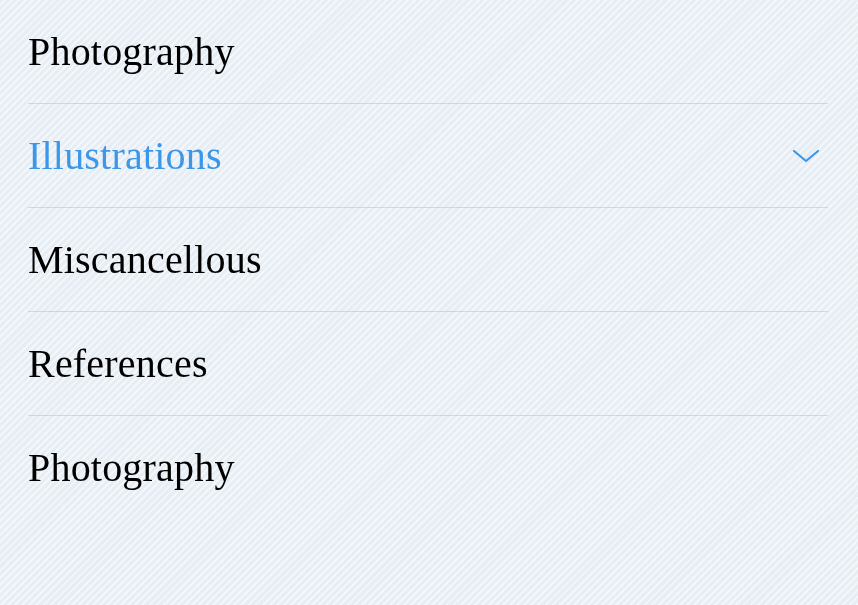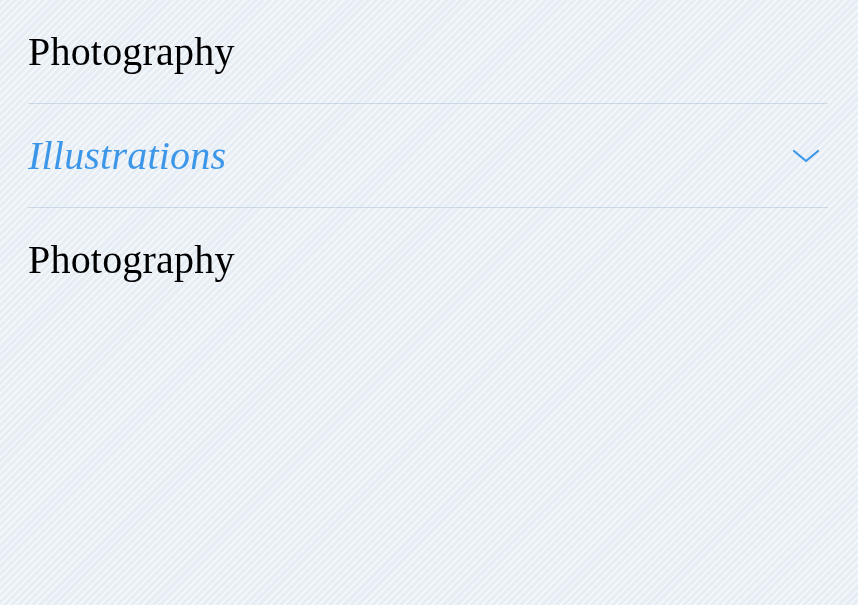--- a/index.html
+++ b/index.html
@@ -40,21 +40,20 @@
     border-bottom: none;
   }
   .nav-label {
     font-size: 40px;
     line-height: 1;
     color: #000;
     letter-spacing: 0.2px;
   }
   .nav-item.selected .nav-label {
     color: #3d97e8;
-    font-style: italic;
   }
   .chevron {
     width: 28px;
     height: 16px;
     flex: 0 0 auto;
     margin-right: 8px;
   }
   .chevron svg {
     display: block;
   }
@@ -68,15 +67,21 @@
   </li>
   <li class="nav-item selected">
     <span class="nav-label">Illustrations</span>
     <span class="chevron">
       <svg viewBox="0 0 28 16" width="28" height="16">
         <polyline points="2,3 14,13 26,3" fill="none" stroke="#3d97e8" stroke-width="2.2" stroke-linecap="round" stroke-linejoin="round"></polyline>
       </svg>
     </span>
   </li>
   <li class="nav-item">
+    <span class="nav-label">Miscancellous</span>
+  </li>
+  <li class="nav-item">
+    <span class="nav-label">References</span>
+  </li>
+  <li class="nav-item">
     <span class="nav-label">Photography</span>
   </li>
 </ul>
 
 </body></html>

